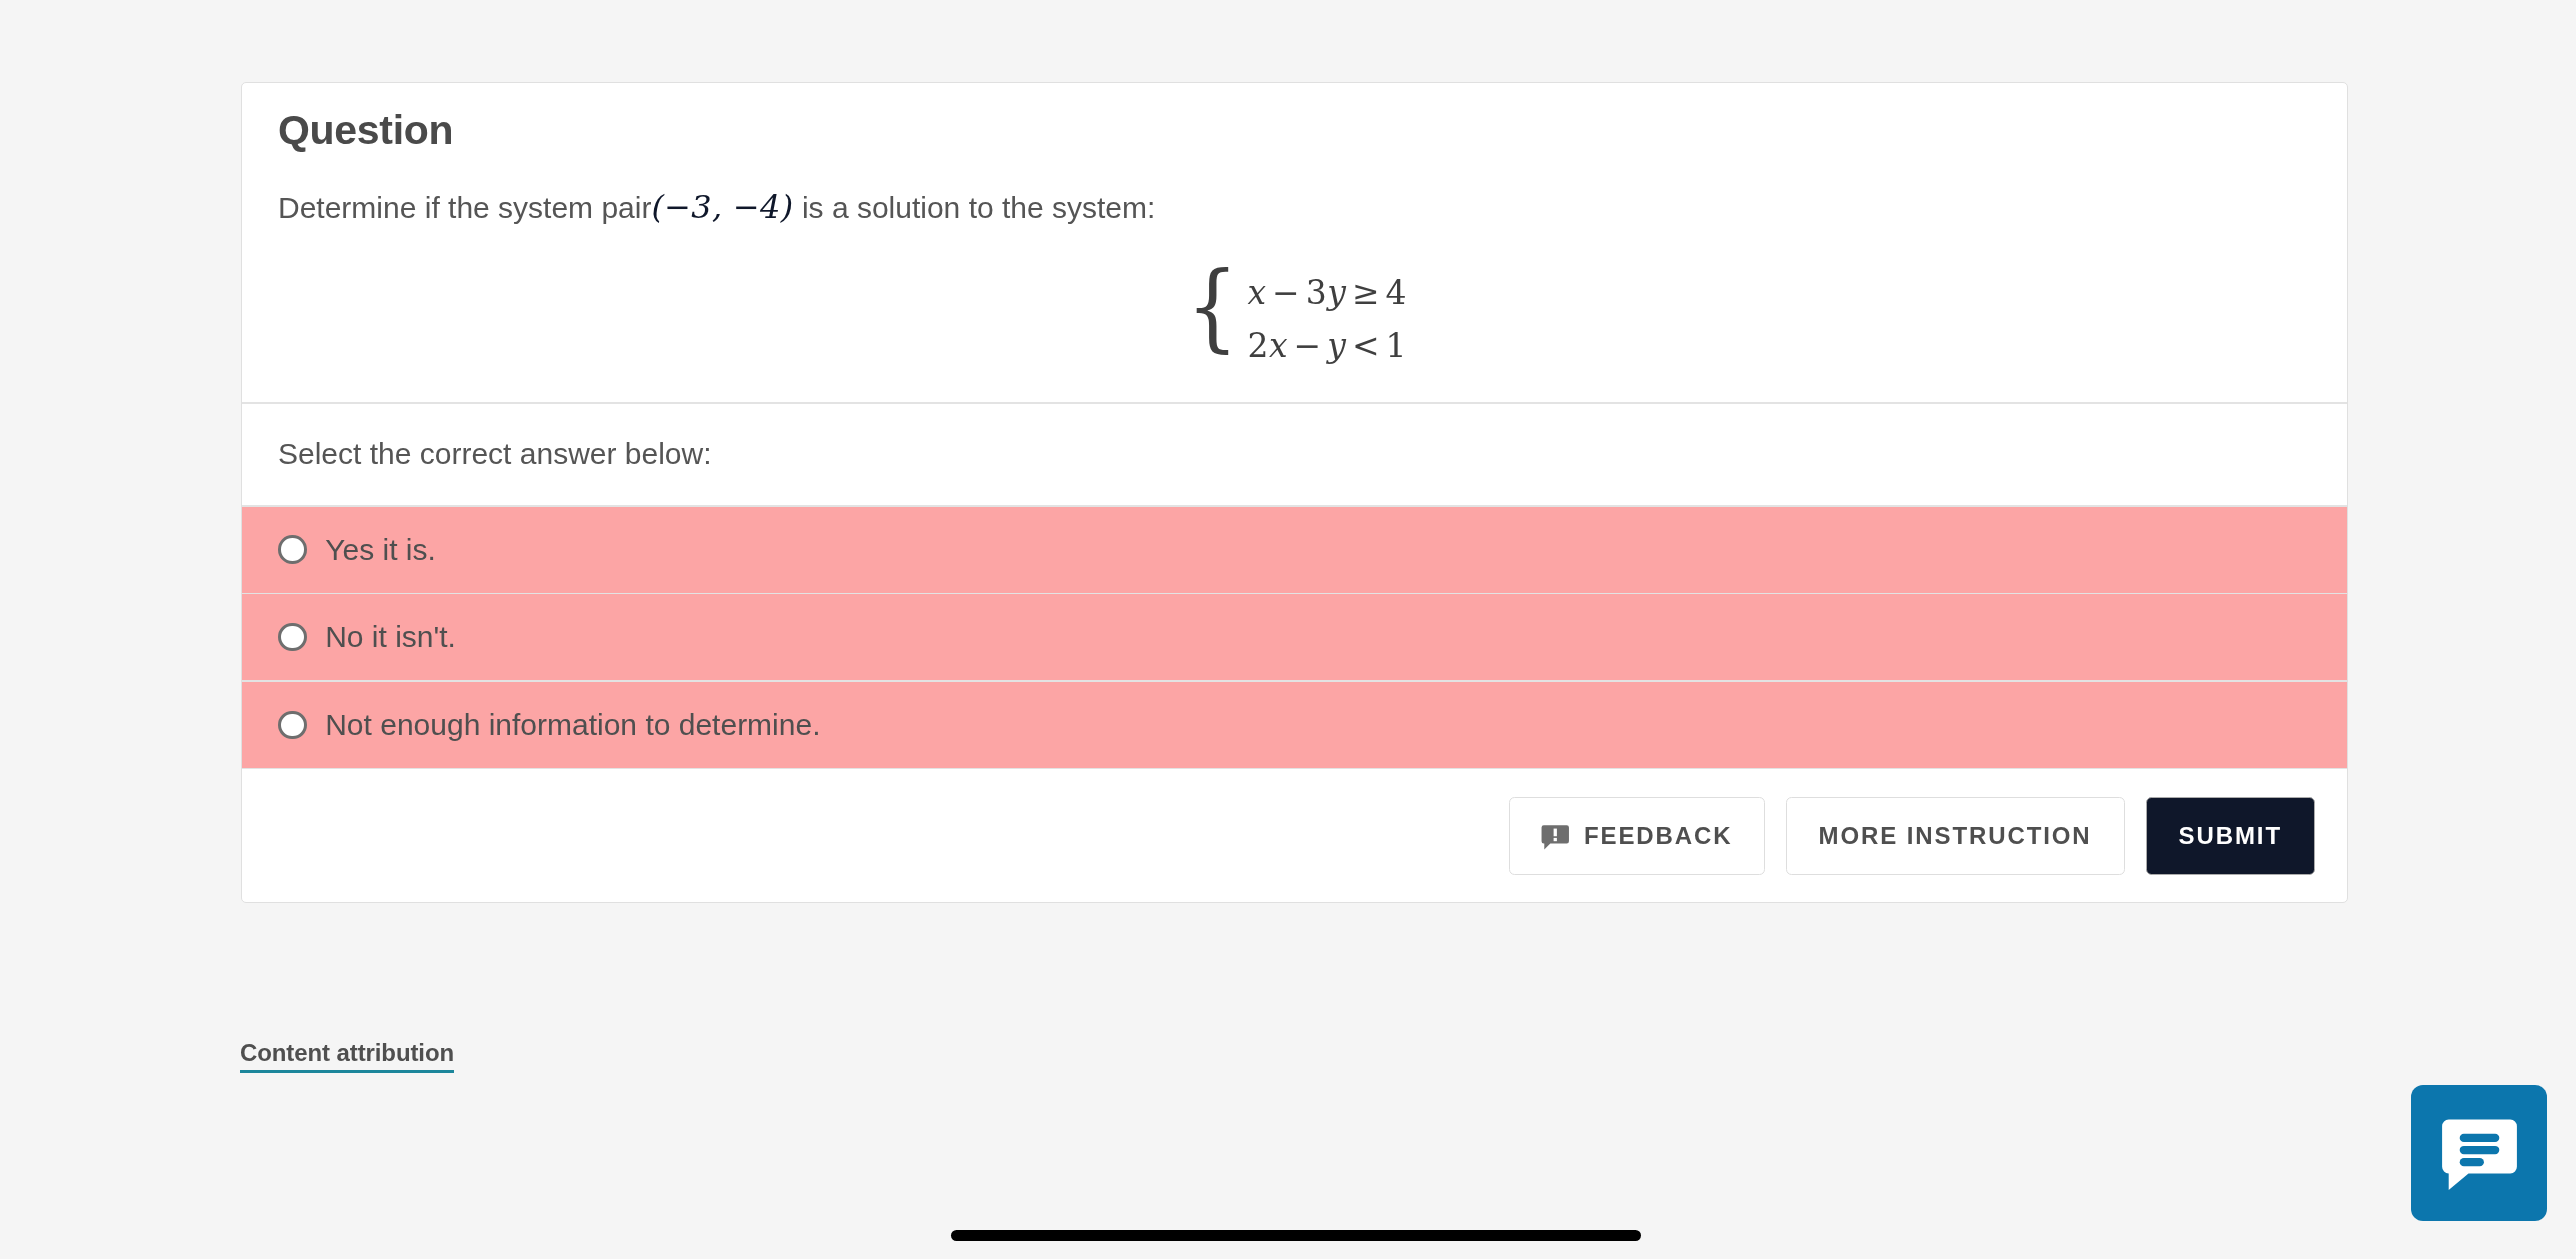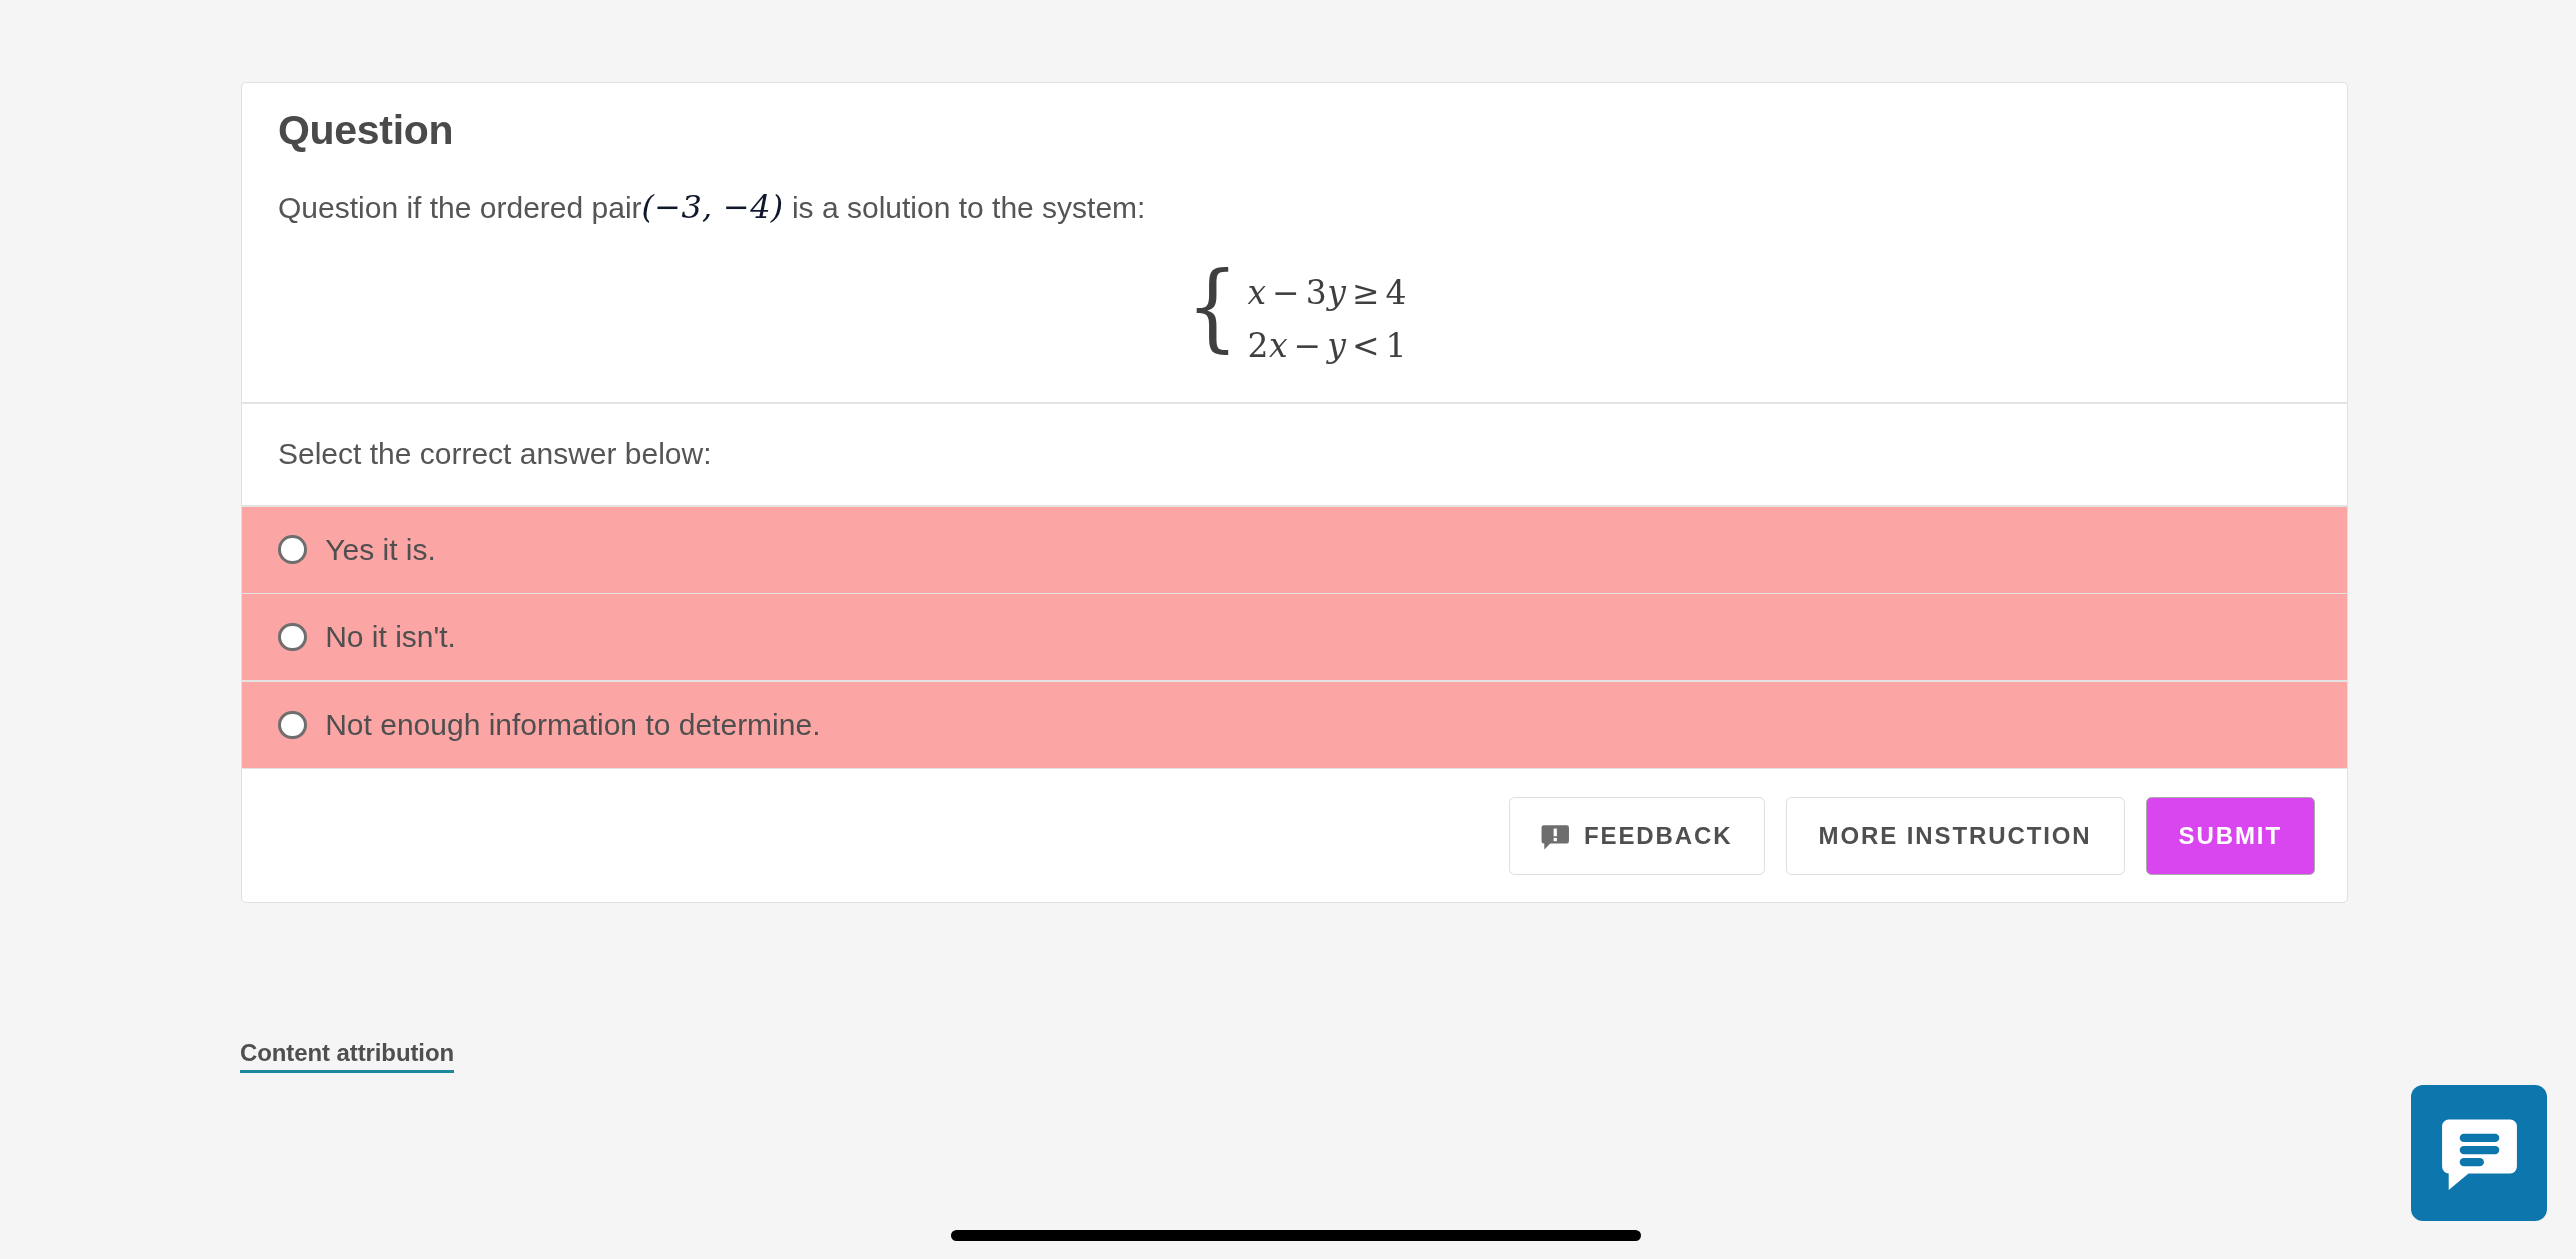--- a/index.html
+++ b/index.html
@@ -157,21 +157,21 @@
     height: 78px;
   }
   .btn-outline {
     background: #ffffff;
     border: 1.6px solid #dedede;
     color: #4f4f4f;
   }
   .btn-feedback { padding: 0 31px; gap: 14.3px; text-align: right; }
   .btn-more { padding: 0 32px; justify-content: center; }
   .btn-submit {
-    background: #d946ef;
+    background: #0f172a;
     border: 1.6px solid #ababab;
     color: #ffffff;
     padding: 0 32px;
   }
   .fb-icon {
     width: 28.5px;
     height: 28.5px;
     position: relative;
     display: inline-block;
   }
@@ -218,21 +218,21 @@
   }
 </style>
 </head>
 <body>
 
 <div class="card">
 
   <div class="section-question">
     <h1 class="page-title">Question</h1>
 
-    <p class="prompt"><span>Question if the ordered pair</span><span class="mathinline">(−3, −4)</span> <span>is a solution to the system:</span></p>
+    <p class="prompt"><span>Determine if the system pair</span><span class="mathinline">(−3, −4)</span> <span>is a solution to the system:</span></p>
 
     <div class="system-wrap">
       <div class="system">
         <span class="brace">{</span>
         <div class="eqs">
           <div class="eq">
             <span>x</span><span class="op">−</span><span class="num">3</span><span>y</span><span class="op">≥</span><span class="num">4</span>
           </div>
           <div class="eq">
             <span class="num">2</span><span>x</span><span class="op">−</span><span>y</span><span class="op">&lt;</span><span class="num">1</span>

